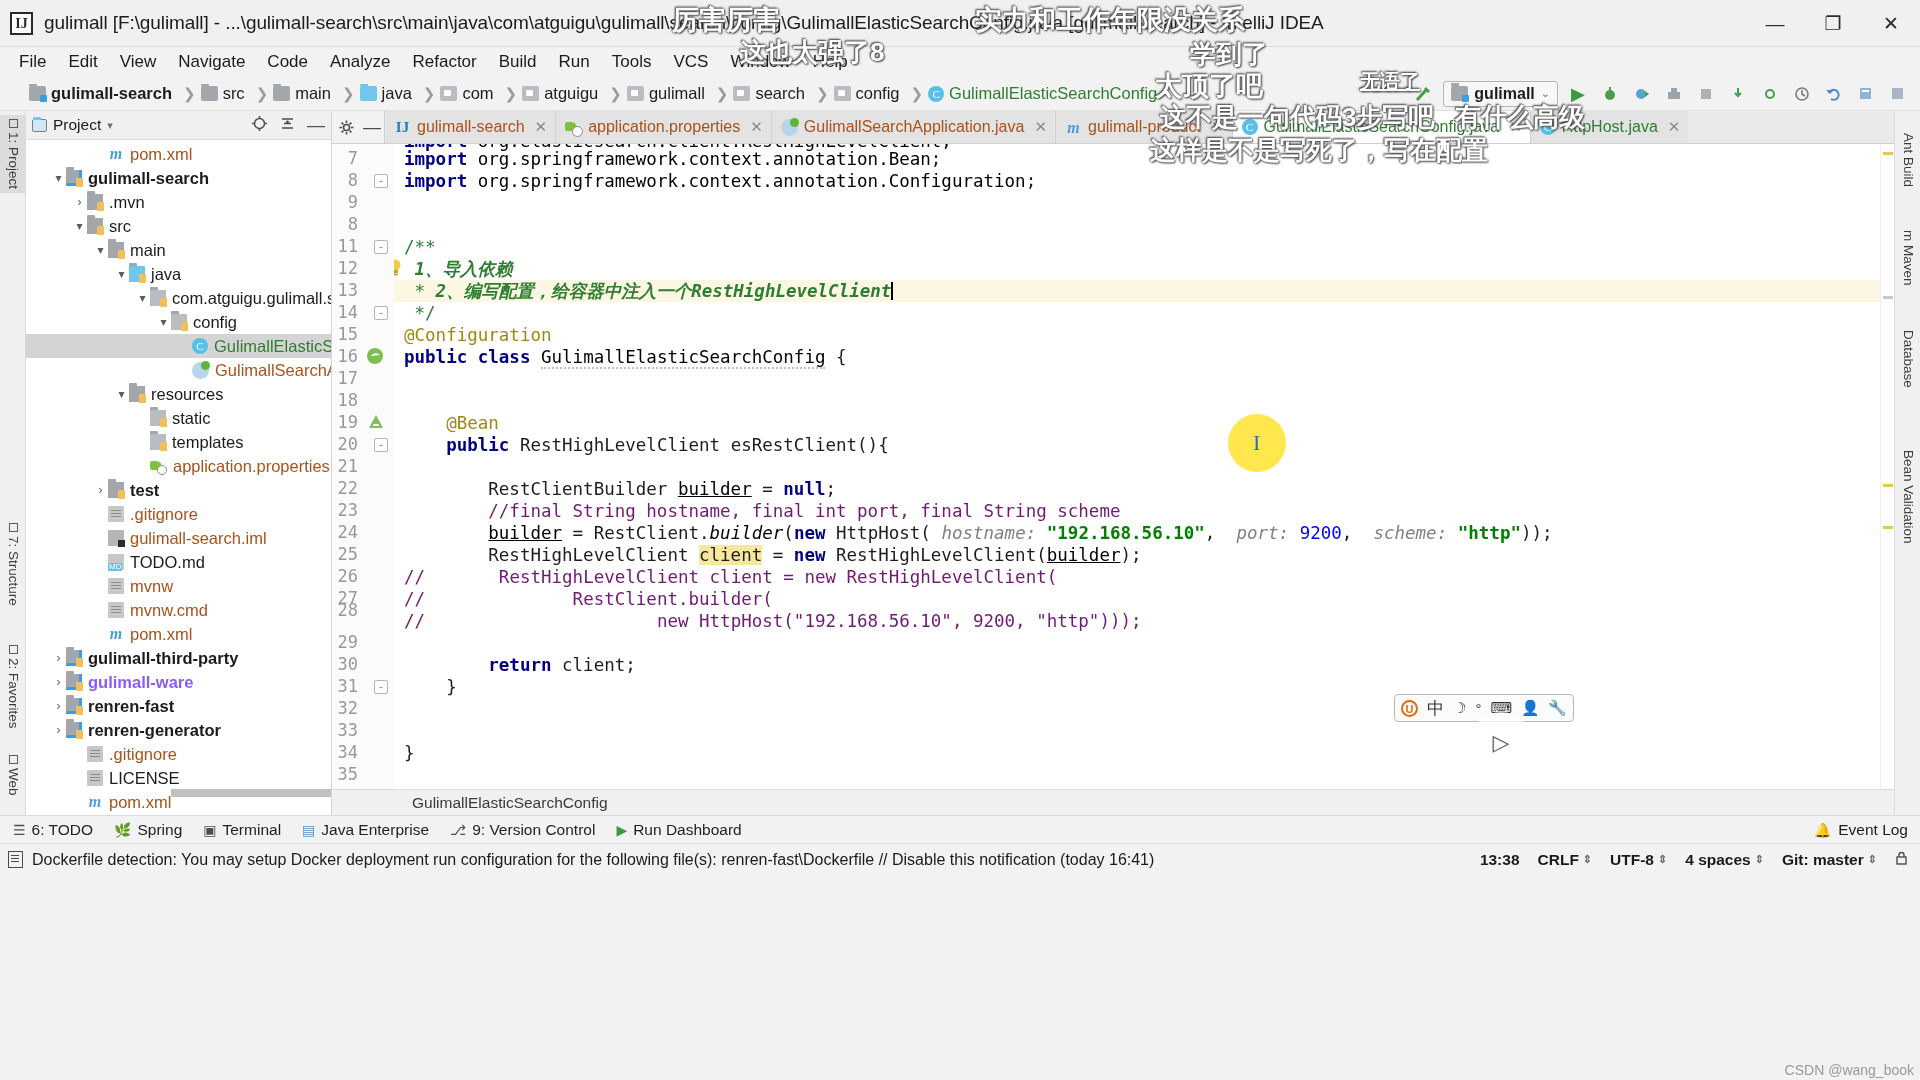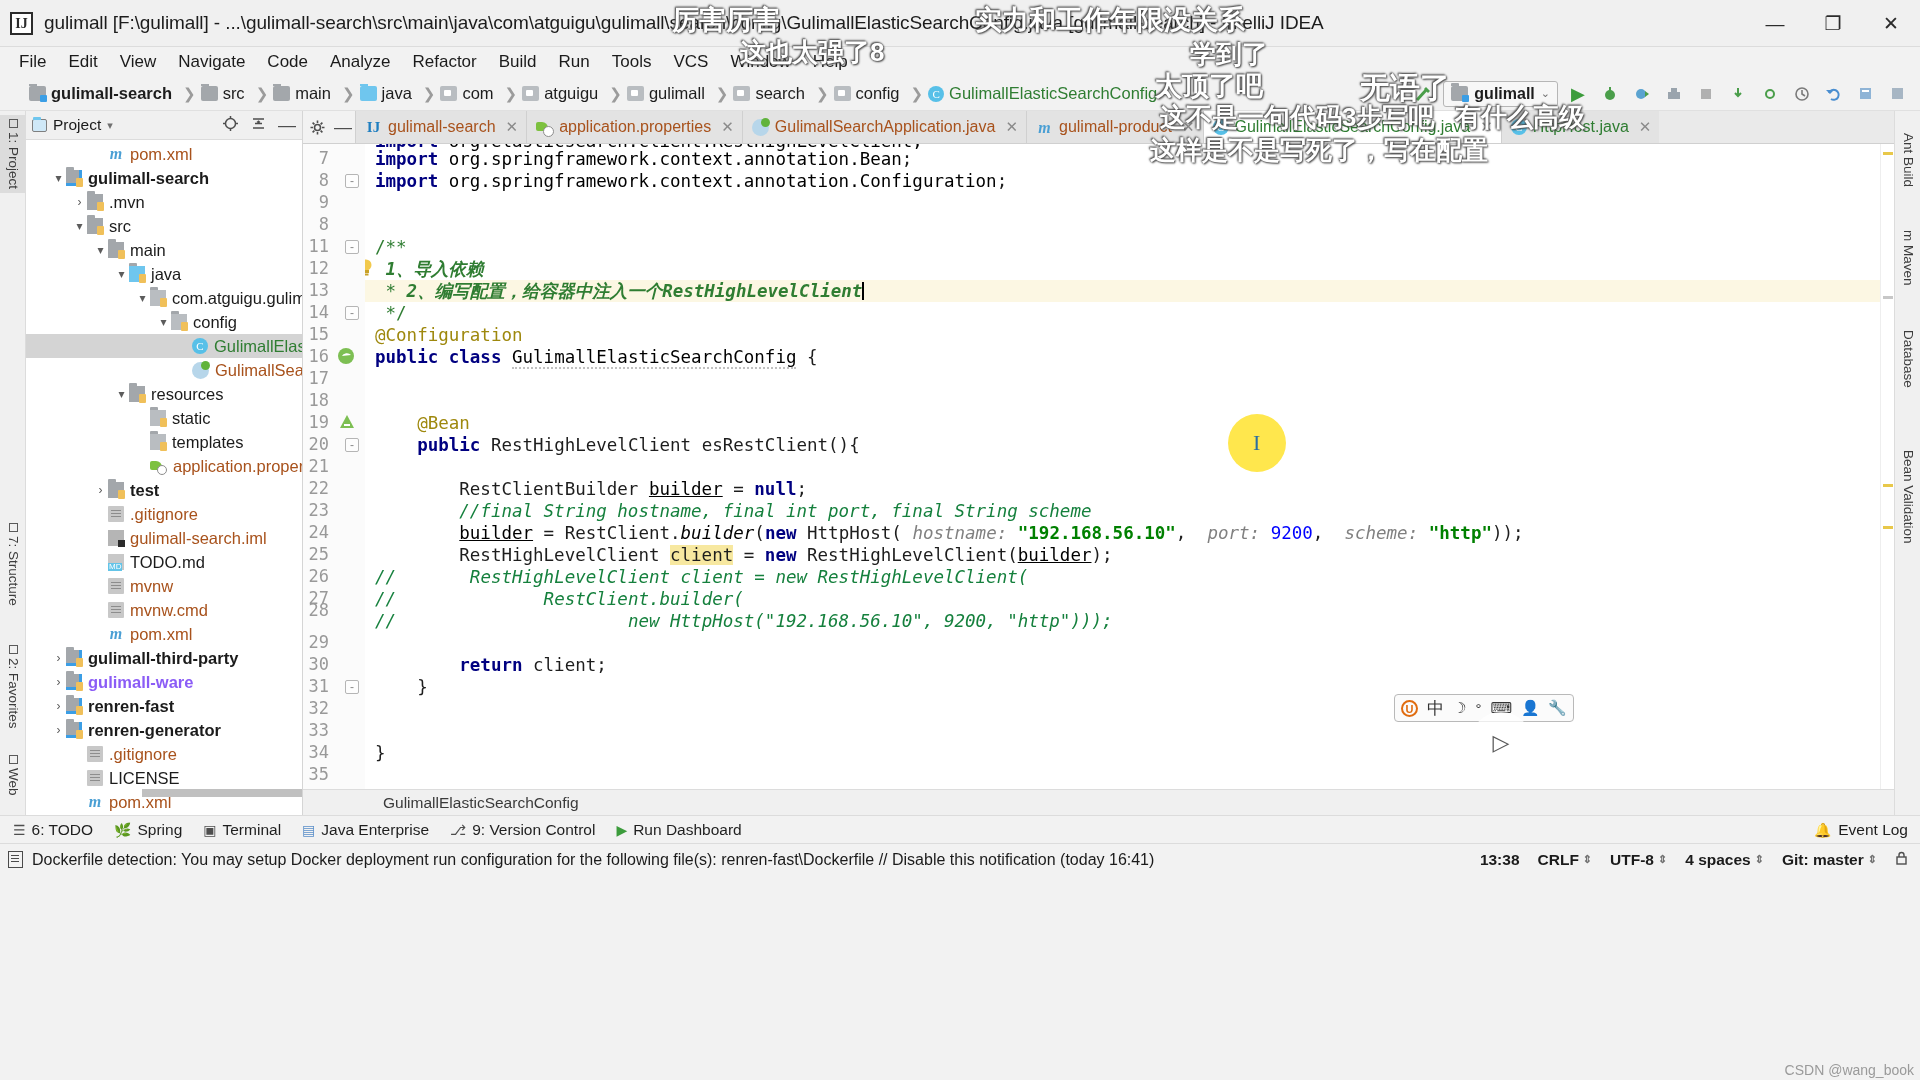--- a/index.html
+++ b/index.html
@@ -70,21 +70,21 @@
   .rail-item { position: absolute; left: 0; width: 26px; writing-mode: vertical-rl;
                font-size: 13.5px; color: #3c3c3c; white-space: nowrap; padding: 4px 0;
                display: flex; align-items: center; gap: 4px; }
   .rail-item.sel { background: #dcdcdc; }
   .rail-sq { width: 9px; height: 9px; border: 1.5px solid #5a5a5a; flex: none; }
 
   
   .rrail { width: 26px; background: #f0f0f0; border-left: 1px solid #dcdcdc; position: relative; }
 
   
-  .project { width: 277px; background: #fff; border-right: 1px solid #d5d5d5; display: flex; flex-direction: column; }
+  .project { width: 306px; background: #fff; border-right: 1px solid #d5d5d5; display: flex; flex-direction: column; }
   .proj-head { height: 29px; display: flex; align-items: center; background: #f0f0f0;
                border-bottom: 1px solid #dcdcdc; padding: 0 6px; font-size: 15.5px; gap: 6px; }
   .proj-head .ttl { font-weight: normal; color: #1b1b1b; }
   .hicon { margin-left: auto; display: flex; gap: 11px; align-items: center; color: #4e4e4e; font-size: 16px; }
   .tree { flex: 1; overflow: hidden; padding-top: 2px; position: relative; font-size: 16.5px; }
   .trow { height: 24px; display: flex; align-items: center; white-space: nowrap; padding-right: 4px; }
   .trow.sel { background: #d4d4d4; }
   .arrow { width: 15px; text-align: center; color: #5c5c5c; font-size: 12px; flex: none; }
   .arrow.none { visibility: hidden; }
   .tlabel { margin-left: 6px; }
@@ -139,21 +139,21 @@
           font-size: 12px; text-align: center; line-height: 12px; border: 1px solid #b5b5b5;
           background: #fdfdfd; border-radius: 2px; }
   .code { flex: 1; position: relative; font-family: "DejaVu Sans Mono", monospace;
           font-size: 17.5px; line-height: 22px; white-space: pre; overflow: hidden; }
   .cline { position: absolute; left: 10px; white-space: pre; }
   .hl-line { position: absolute; left: 0; right: 0; height: 22px; background: #fcf7e3; }
   .kw { color: #000080; font-weight: bold; }
   .ann { color: #9e880d; }
   .str { color: #008000; font-weight: bold; }
   .num { color: #0000ff; }
-  .cmt { color: #15803d; font-style: italic; }
+  .cmt { color: #701a75; }
   .jdoc { color: #2f7d32; }
   .jdoc-i { color: #2f7d32; font-style: italic; font-weight: bold; }
   .param { color: #808080; font-style: italic; }
   .ident { color: #000000; }
   .fld { color: #000000; text-decoration: underline; }
   .hlbox { background: #f7e8a0; }
   .squig { border-bottom: 2px dotted #c0c0c0; }
 
   .caret { display:inline-block; width:1.5px; height:18px; background:#000; vertical-align:-3px; }
 
@@ -742,20 +742,20 @@
 
   <div class="cursor-glow" style="left:1228px; top:414px;"></div>
   <div class="cursor-beam" style="left:1253px; top:430px;">I</div>
 
   <div id="overlays">
       <div class="dm" style="left: 672px; top: 2px; font-size: 27px;">厉害厉害</div>
       <div class="dm" style="left: 975px; top: 2px; font-size: 27px;">实力和工作年限没关系</div>
       <div class="dm" style="left: 740px; top: 35px; font-size: 26px;">这也太强了8</div>
       <div class="dm" style="left: 1190px; top: 37px; font-size: 26px;">学到了</div>
       <div class="dm" style="left: 1155px; top: 68px; font-size: 27px;">太顶了吧</div>
-      <div class="dm" style="left: 1360px; top: 68px; font-size: 30px;">无语了</div>
+      <div class="dm" style="left: 1360px; top: 68px; font-size: 20px; text-decoration: underline;">无语了</div>
       <div class="dm" style="left: 1160px; top: 100px; font-size: 26px;">这不是一句代码3步写吧</div>
       <div class="dm" style="left: 1455px; top: 100px; font-size: 26px;">有什么高级</div>
       <div class="dm" style="left: 1150px; top: 133px; font-size: 26px;">这样是不是写死了，写在配置</div>
     </div>
 
   <div class="csdn">CSDN @wang_book</div>
 </div>
 
 </body></html>

